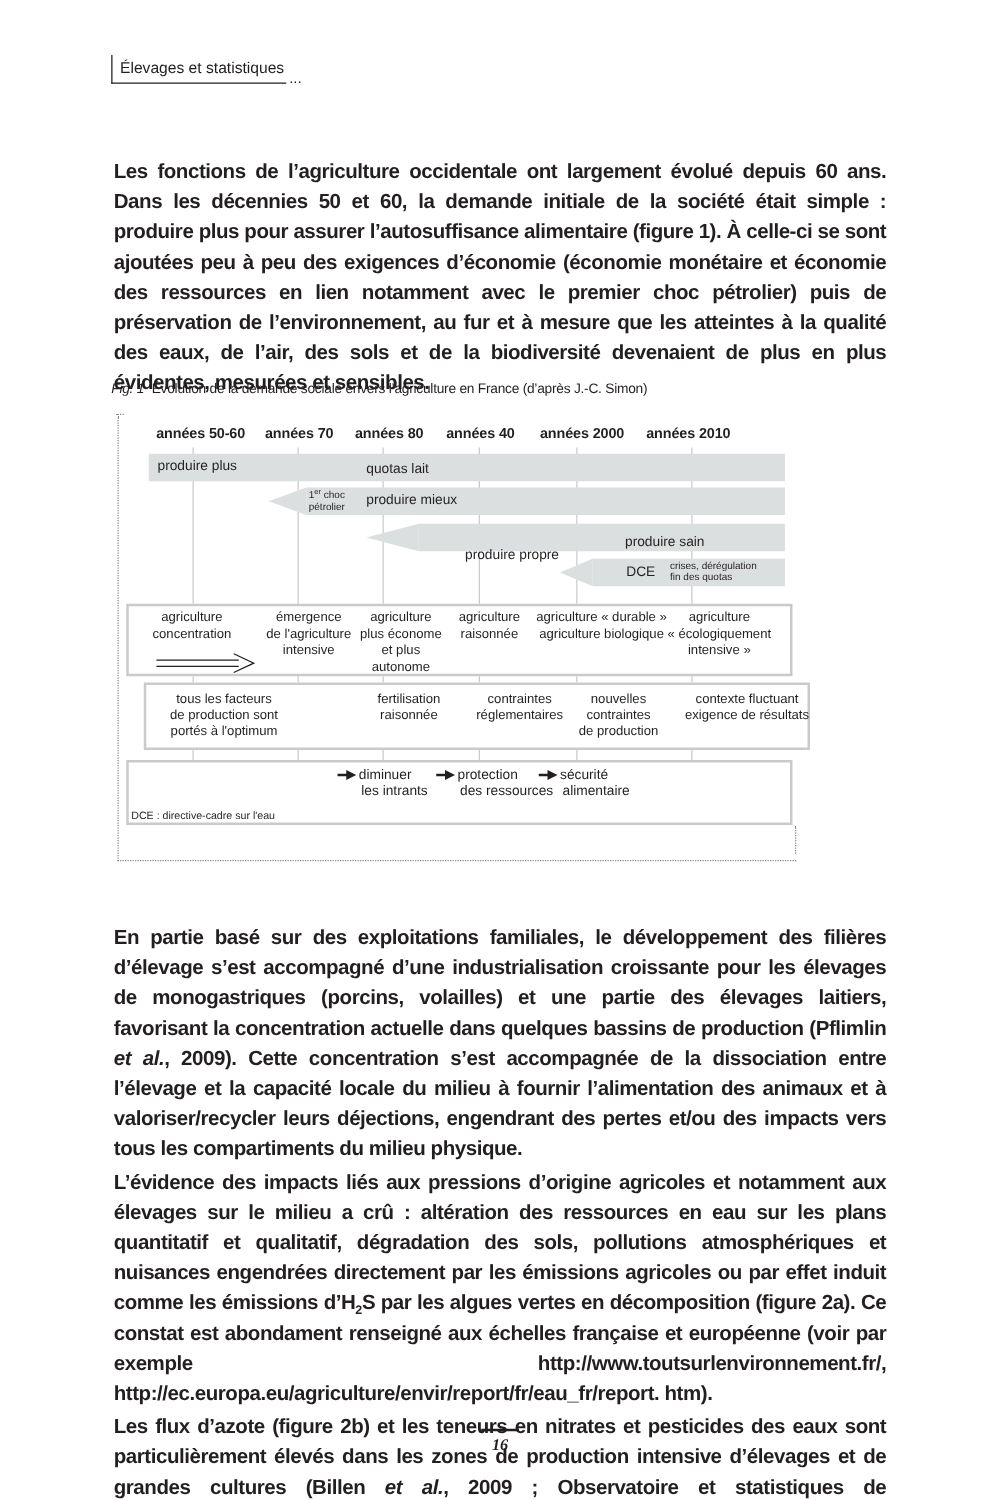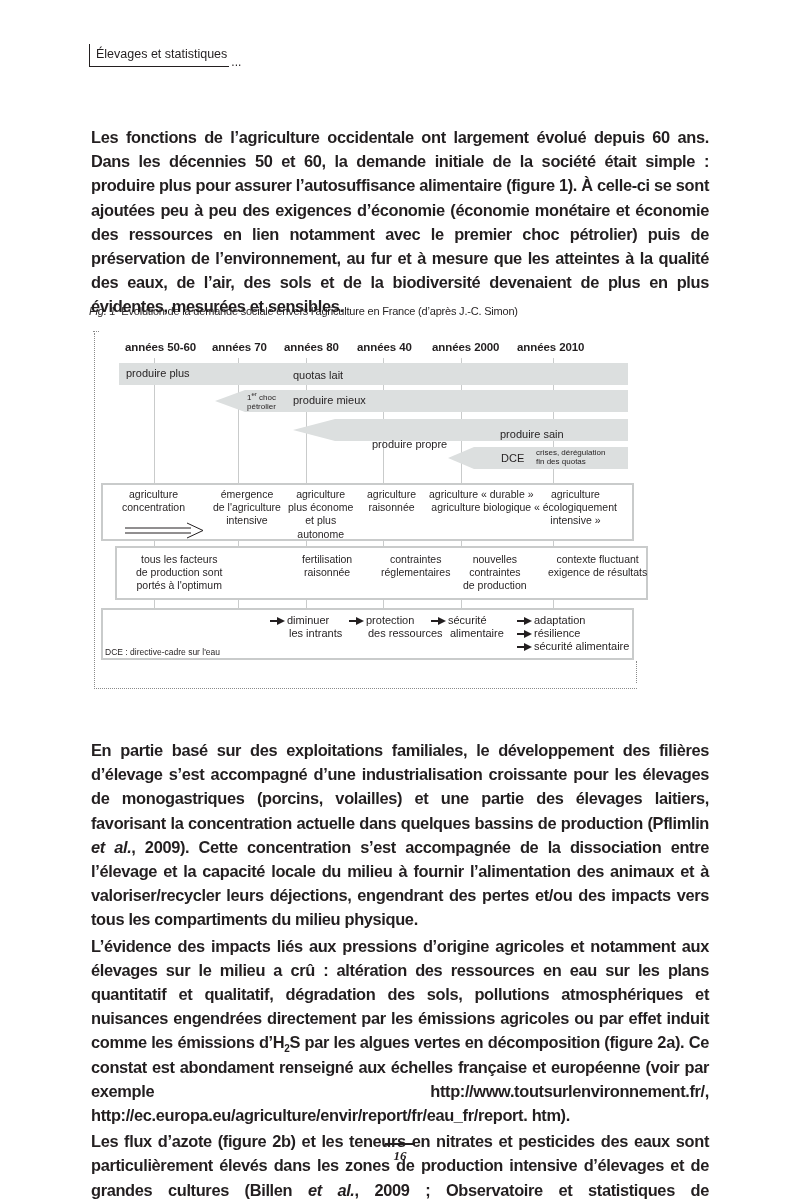--- a/index.html
+++ b/index.html
@@ -163,25 +163,20 @@
       <span style="padding-left:19px">les intrants</span>
     </div>
     <div class="goal-arrow" style="left:246px; top:4px;">
       <span class="arr"></span><span>protection</span><br>
       <span style="padding-left:19px">des ressources</span>
     </div>
     <div class="goal-arrow" style="left:328px; top:4px;">
       <span class="arr"></span><span>sécurité</span><br>
       <span style="padding-left:19px">alimentaire</span>
     </div>
-    <div class="goal-arrow" style="left:414px; top:4px;">
-      <span class="arr"></span><span>adaptation</span><br>
-      <span class="arr"></span><span>résilience</span><br>
-      <span class="arr"></span><span>sécurité alimentaire</span>
-    </div>
   </div>
 
   <div class="legend-note">DCE : directive-cadre sur l'eau</div>
   <div class="dash-right"></div>
 </div>
 
 <div class="body-text" id="para2">
   <p><span>En partie basé sur des exploitations familiales, le développement des filières d’élevage s’est accompagné d’une industrialisation croissante pour les élevages de monogastriques (porcins, volailles) et une partie des élevages laitiers, favorisant la concentration actuelle dans quelques bassins de production (Pflimlin </span><i>et al.</i><span>, 2009). Cette concentration s’est accompagnée de la dissociation entre l’élevage et la capacité locale du milieu à fournir l’alimentation des animaux et à valoriser/recycler leurs déjections, engendrant des pertes et/ou des impacts vers tous les compartiments du milieu physique.</span></p>
   <p><span>L’évidence des impacts liés aux pressions d’origine agricoles et notamment aux élevages sur le milieu a crû : altération des ressources en eau sur les plans quantitatif et qualitatif, dégradation des sols, pollutions atmosphériques et nuisances engendrées directement par les émissions agricoles ou par effet induit comme les émissions d’H</span><sub>2</sub><span>S par les algues vertes en décomposition (figure 2a). Ce constat est abondament renseigné aux échelles française et européenne (voir par exemple http://www.toutsurlenvironnement.fr/, http://ec.europa.eu/agriculture/envir/report/fr/eau_fr/report. htm).</span></p>
   <p><span>Les flux d’azote (figure 2b) et les teneurs en nitrates et pesticides des eaux sont particulièrement élevés dans les zones de production intensive d’élevages et de grandes cultures (Billen </span><i>et al.</i><span>, 2009 ; Observatoire et statistiques de l’environnement, 2006).</span></p>

